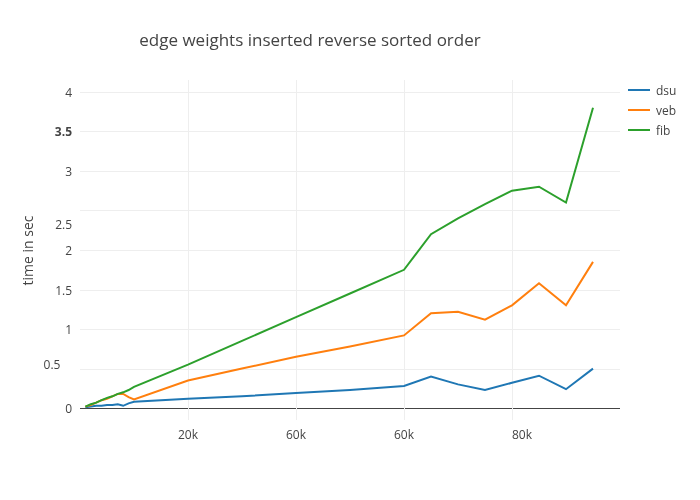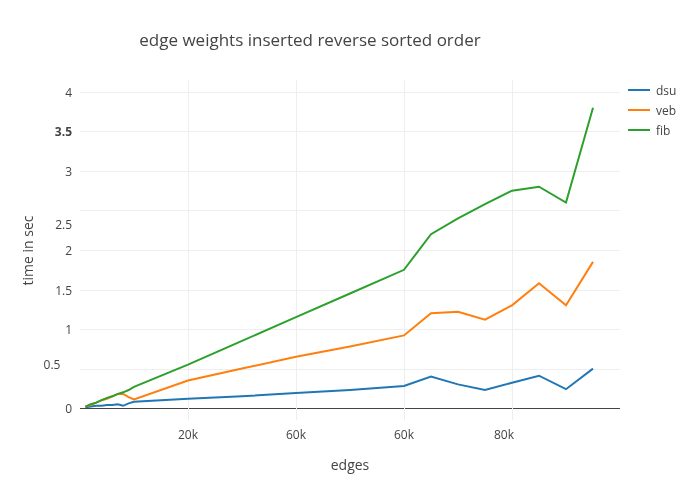--- a/index.html
+++ b/index.html
@@ -124,23 +124,22 @@
         <div class="tick-label y" style="top: 249.07px;">1</div>
         <div class="tick-label y" style="top: 209.535px;">1.5</div>
         <div class="tick-label y" style="top: 170px;">2</div>
         <div class="tick-label y" style="top: 130.465px; margin-top: 14px;">2.5</div>
         <div class="tick-label y" style="top: 90.9302px;">3</div>
         <div class="tick-label y" style="top: 51.3953px; font-weight: bold;">3.5</div>
         <div class="tick-label y" style="top: 11.8605px;">4</div>
         <div class="tick-label x" style="left: 108px; text-align: center;">20k</div>
         <div class="tick-label x" style="left: 216px;">60k</div>
         <div class="tick-label x" style="left: 324px;">60k</div>
-        <div class="tick-label x" style="left: 424px; text-align: right;">80k</div>
+        <div class="tick-label x" style="left: 442px; text-align: right;">80k</div>
       </div>
-    <div class="axis-label x">edges</div>
     <div class="axis-label y">
         <span>time in sec</span>
       </div>
   </div>
 
   <div class="legend" id="legend">
       <div class="legend-item">
         <div class="legend-swatch" style="background: rgb(31, 119, 180);"></div>
         <span>dsu</span>
       </div>

